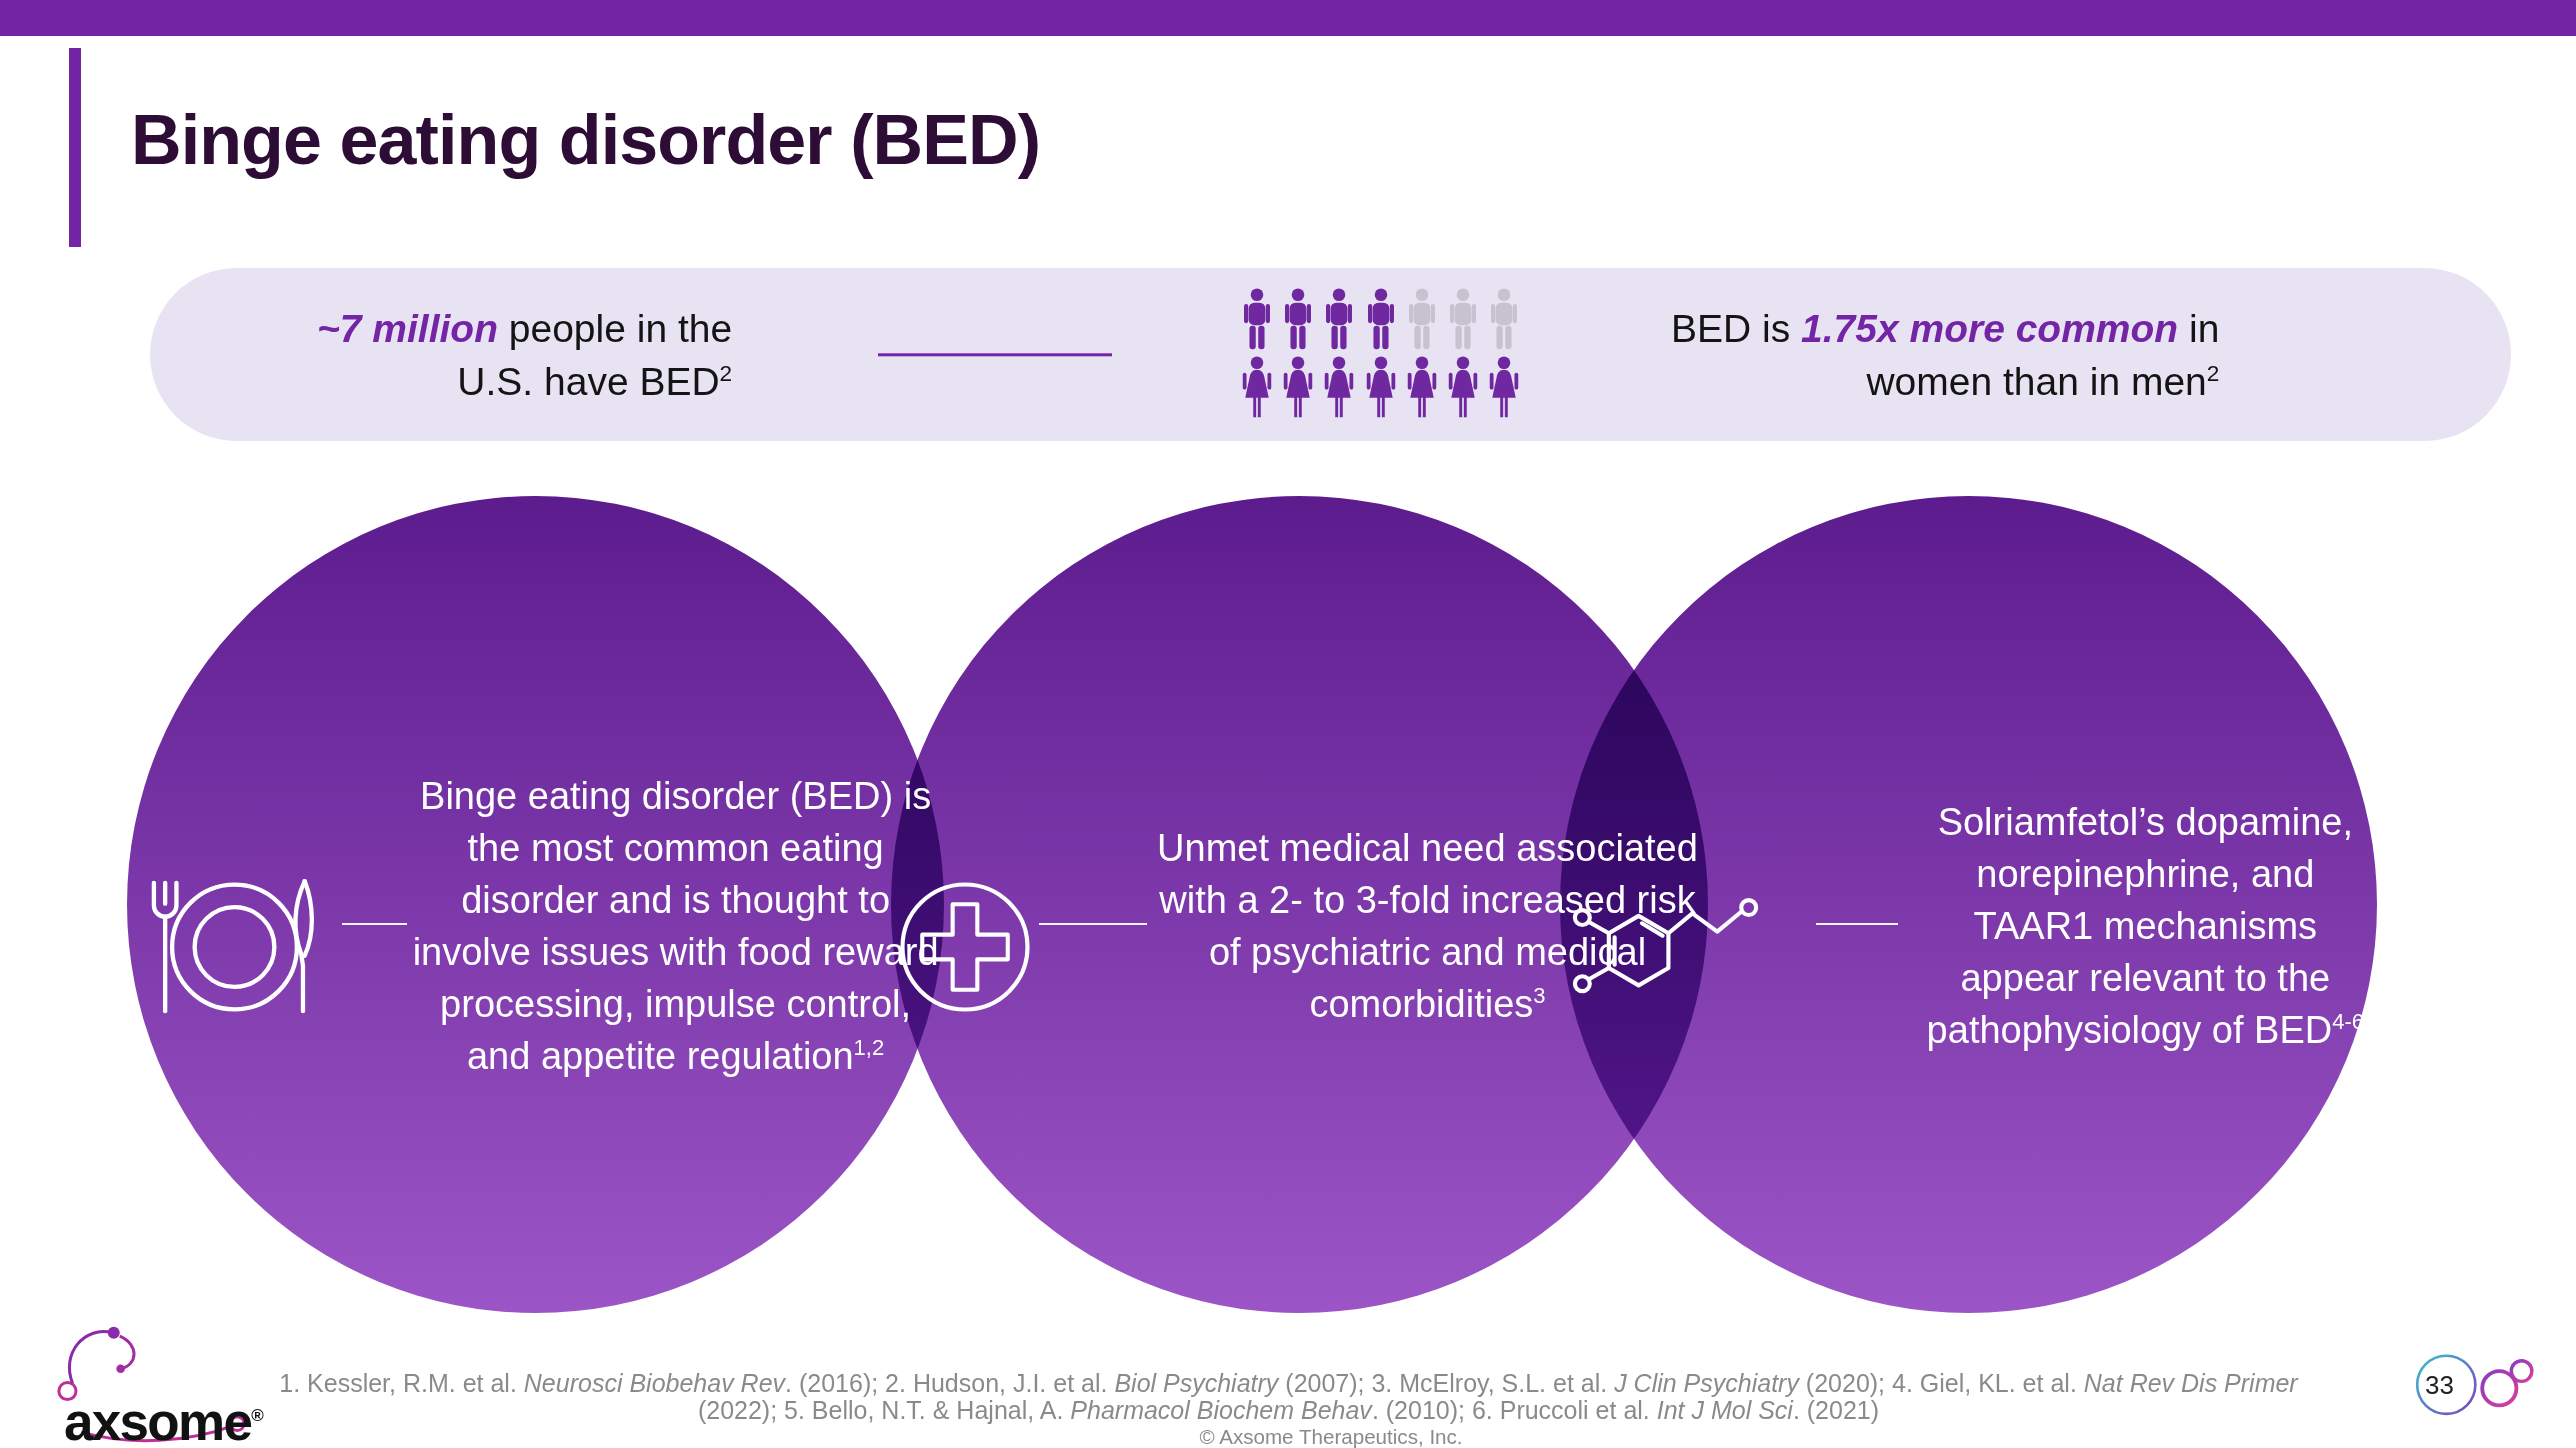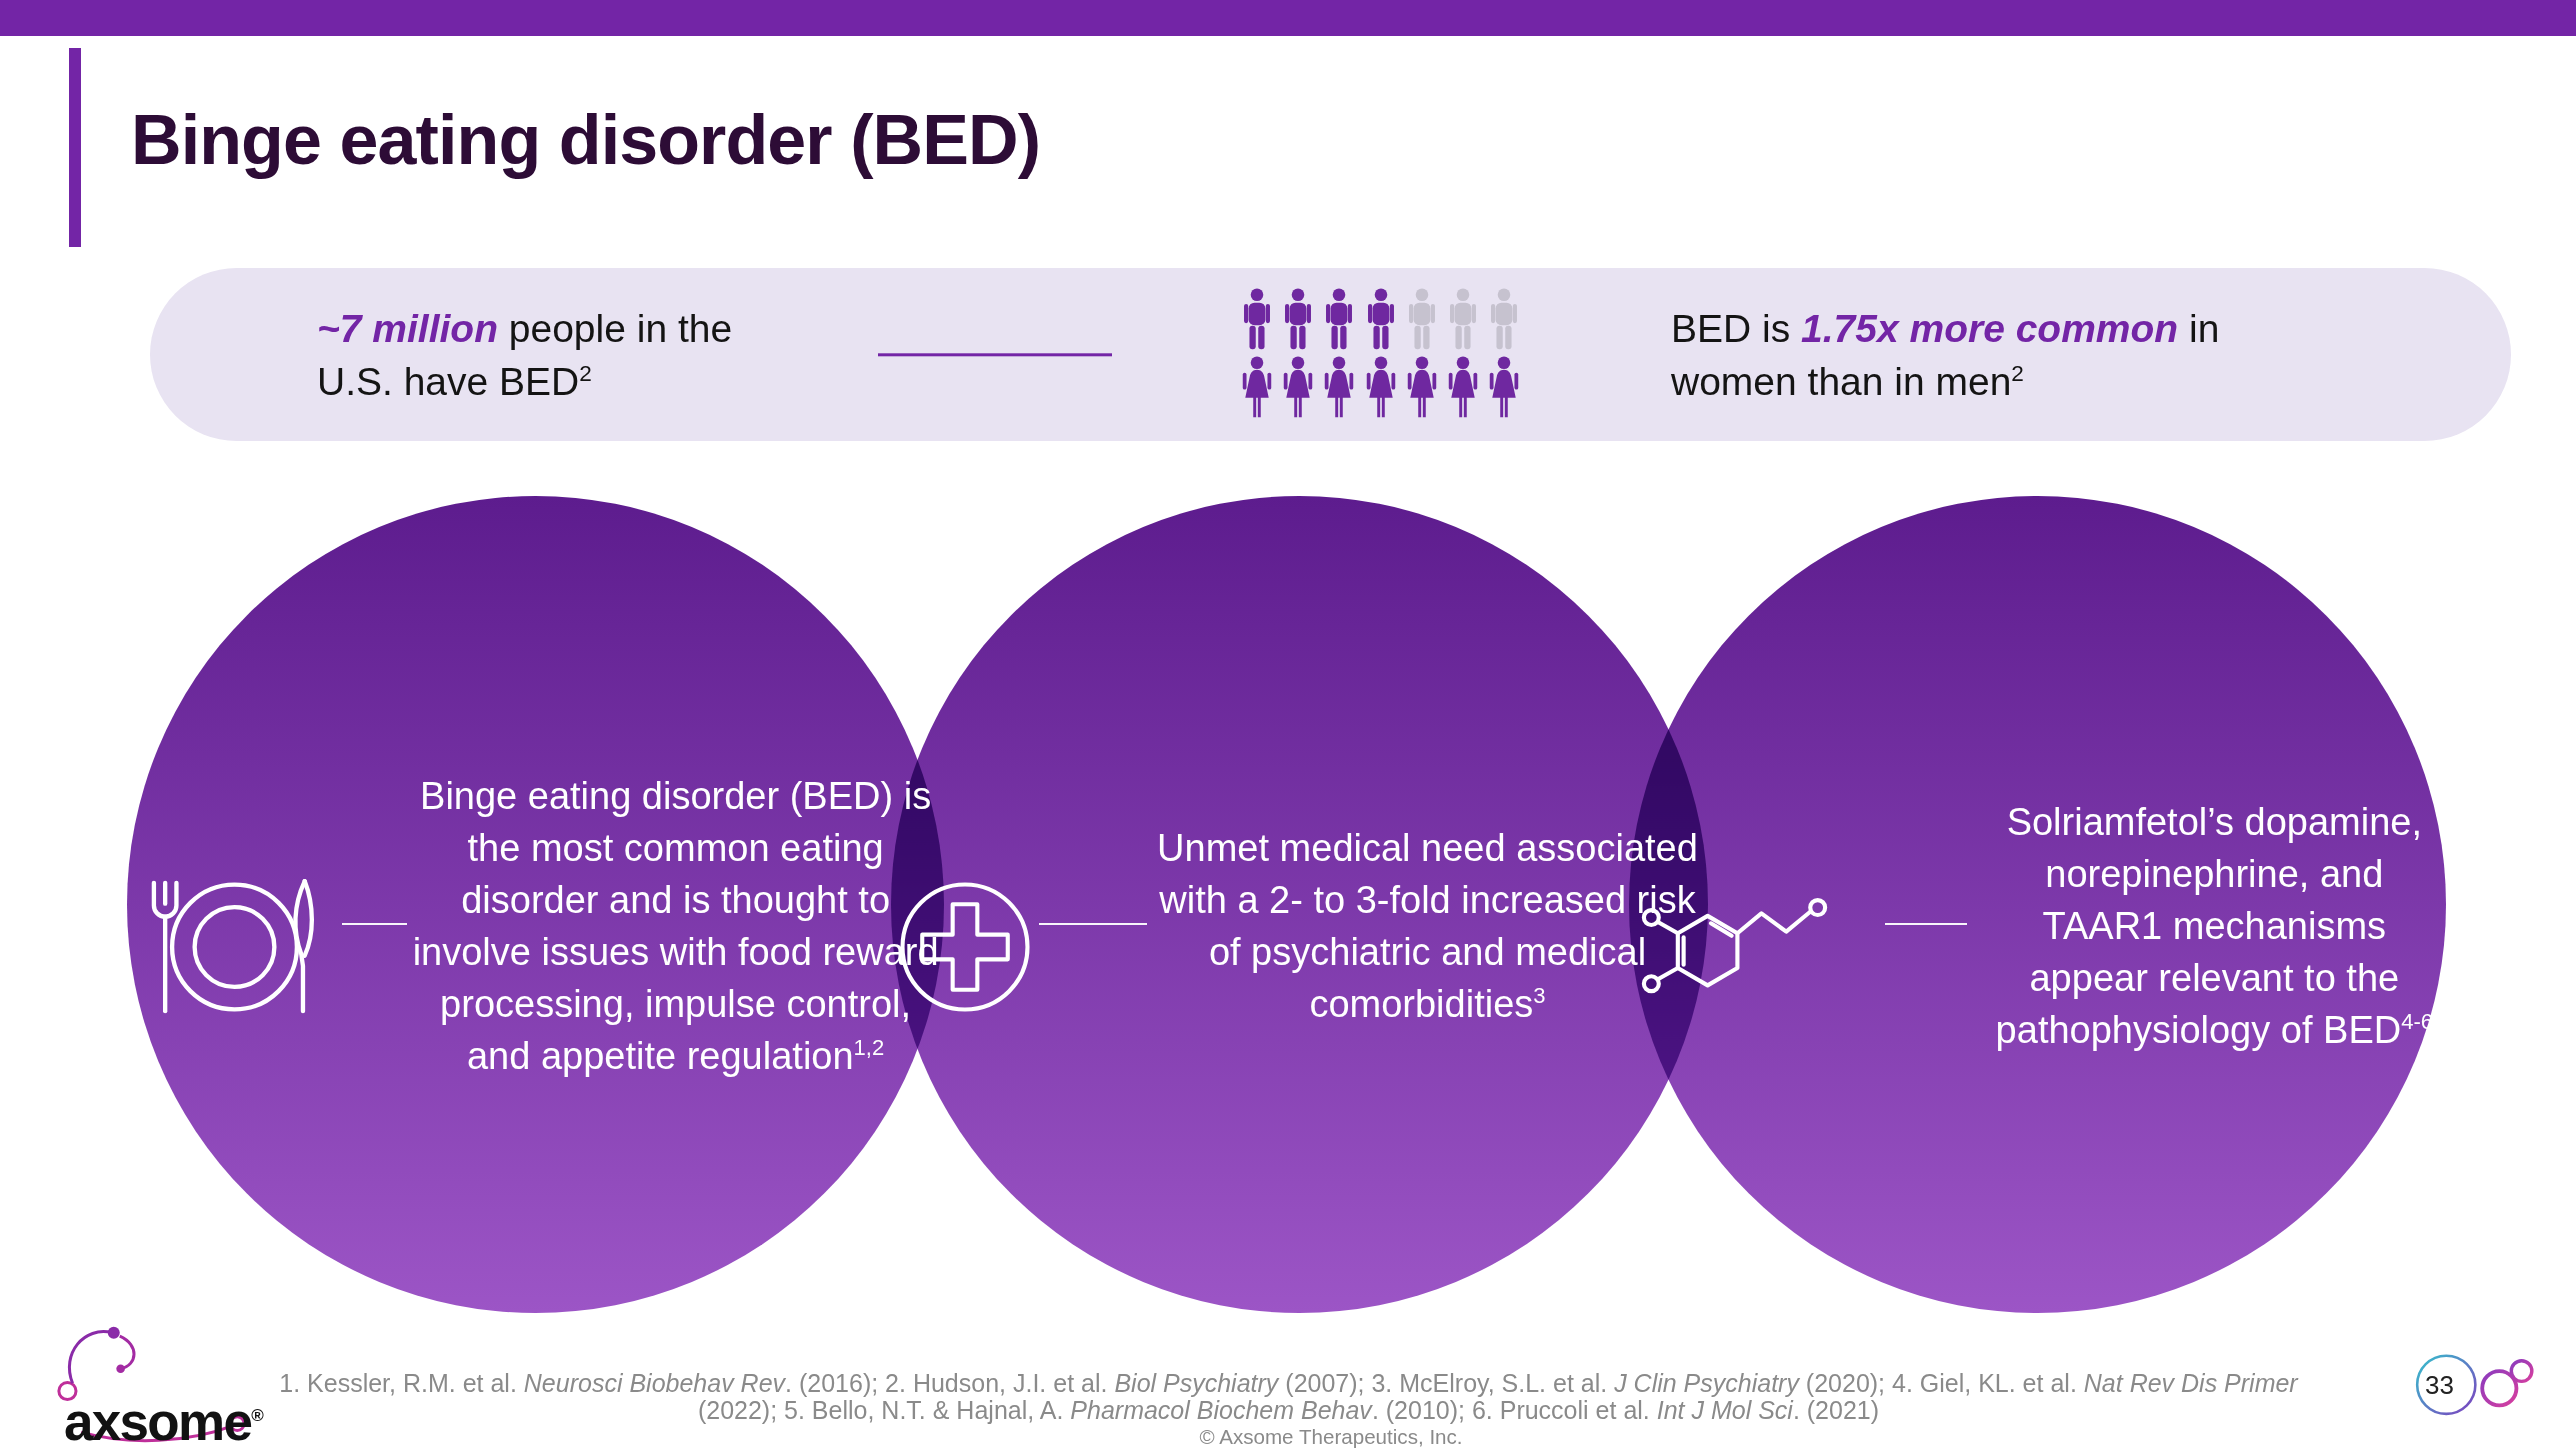--- a/index.html
+++ b/index.html
@@ -14,34 +14,34 @@
     --banner-bg:#E8E3F2;
     --grad-top:#5D1C8E;
     --grad-bottom:#9C55C6;
     --footer-gray:#8A8A8A;
   }
   .top-bar { position:absolute; top:0; left:0; width:100%; height:36px; background:var(--accent); }
   .title-accent-bar { position:absolute; left:69px; top:48px; width:12px; height:199px; background:var(--accent); }
   .page-title { position:absolute; left:131px; top:100px; font-size:70px; font-weight:bold; color:var(--title-color); letter-spacing:-0.9px; }
 
   
-  .banner { position:absolute; left:150px; top:268px; width:2361px; height:173px; border-radius:87px; background:var(--banner-bg); }
+  .banner { position:absolute; left:150px; top:268px; width:2361px; height:173px; border-radius:87px; background:var(--banner-bg);text-align:right; }
   .left-stat { position:absolute; left:167px; top:50%; transform:translateY(-50%); font-size:39px; line-height:53px; color:#141414; }
   .right-stat { position:absolute; left:1521px; top:50%; transform:translateY(-50%); font-size:39px; line-height:53px; color:#141414; }
   .hl { color:var(--accent); font-weight:bold; font-style:italic; }
   .stat-divider { position:absolute; left:728px; top:50%; transform:translateY(-50%); width:234px; height:3.4px; background:var(--accent); }
   .pictogram { position:absolute; left:1089px; top:50%; transform:translateY(-50%); display:flex; flex-direction:column; gap:1.7px; }
   .picto-row { display:flex; gap:5.2px; justify-content:center; }
   .person { width:36px; height:67px; display:block; }
   sup { font-size:58%; vertical-align:super; line-height:0; }
 
   
   .circle-bg { position:absolute; top:496px; width:817px; height:817px; border-radius:50%;
     background:linear-gradient(180deg, var(--grad-top), var(--grad-bottom)); mix-blend-mode:multiply; }
-  .c1 { left:127px; } .c2 { left:891px; } .c3 { left:1629px;gap:16px; }
+  .c1 { left:127px; } .c2 { left:891px; } .c3 { left:1560px;gap:16px; }
   .circle-content { position:absolute; top:496px; width:817px; height:817px; display:flex; flex-direction:row; align-items:center; color:#fff; }
   .circle-icon { margin-top:84px; height:158px; display:flex; align-items:center; justify-content:center; }
   .circle-icon svg { stroke:#fff; fill:none; stroke-width:5; stroke-linecap:round; stroke-linejoin:round; }
   .circle-divider { width:343px; height:2.6px; background:rgba(255,255,255,0.95); margin-top:39px; }
   .circle-text { margin-top:43px; font-size:38px; line-height:52px; text-align:center; max-width:635px; }
 
   
   .footer-refs { position:absolute; left:258px; top:1370px; width:2061px; text-align:center; font-size:25px; line-height:27px; color:var(--footer-gray); }
   .it { font-style:italic; }
   .copyright { position:absolute; left:0; top:1425px; width:100%; text-align:center; font-size:20.6px; color:var(--footer-gray);margin-left:43px; }

